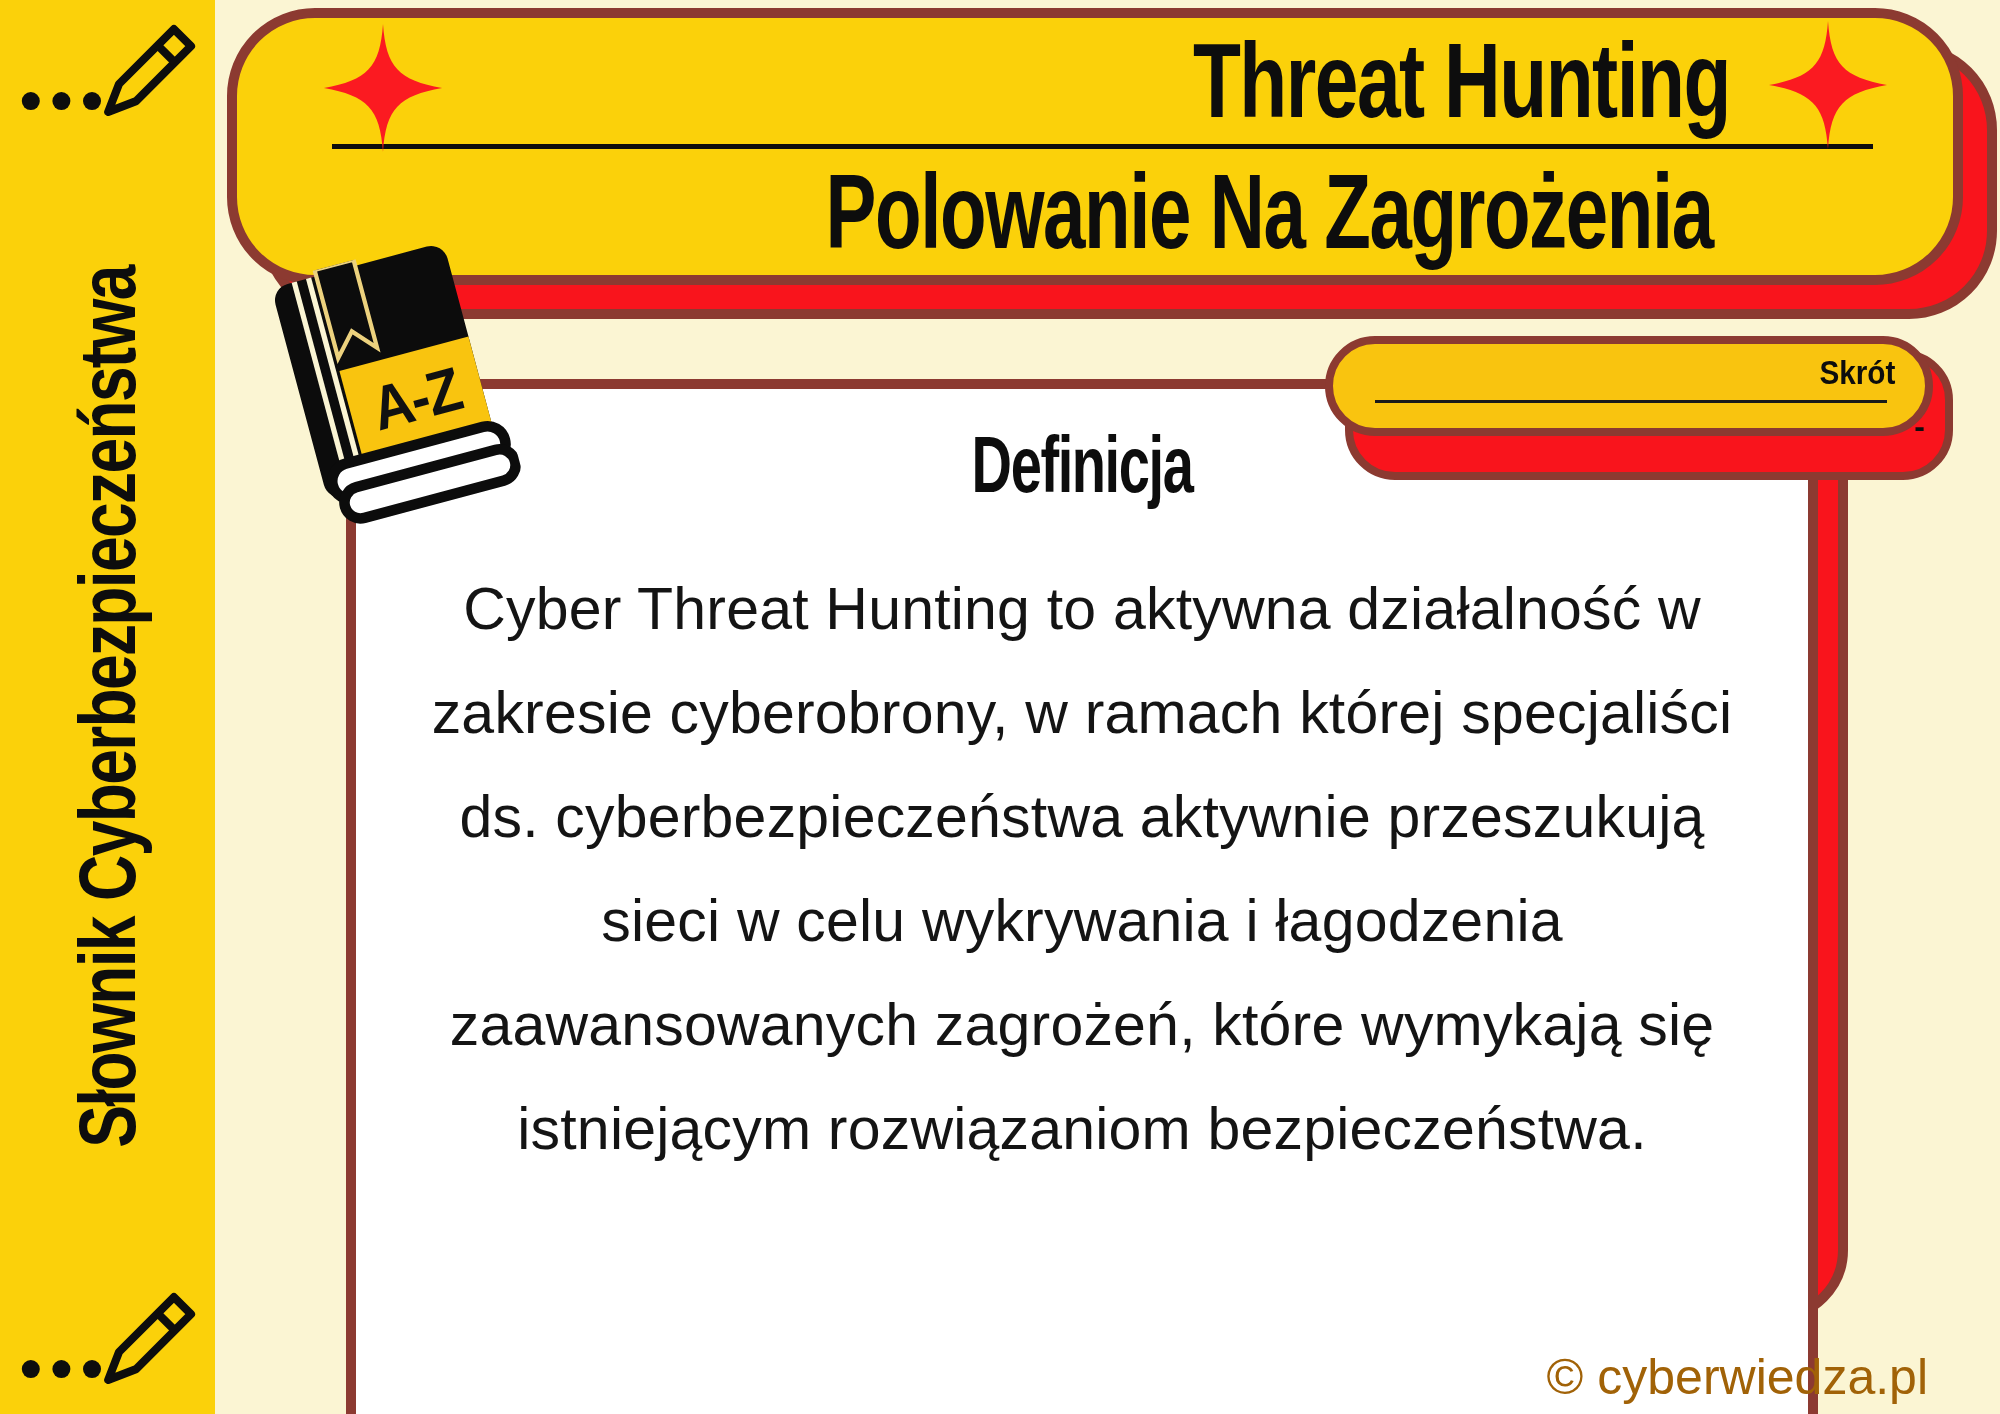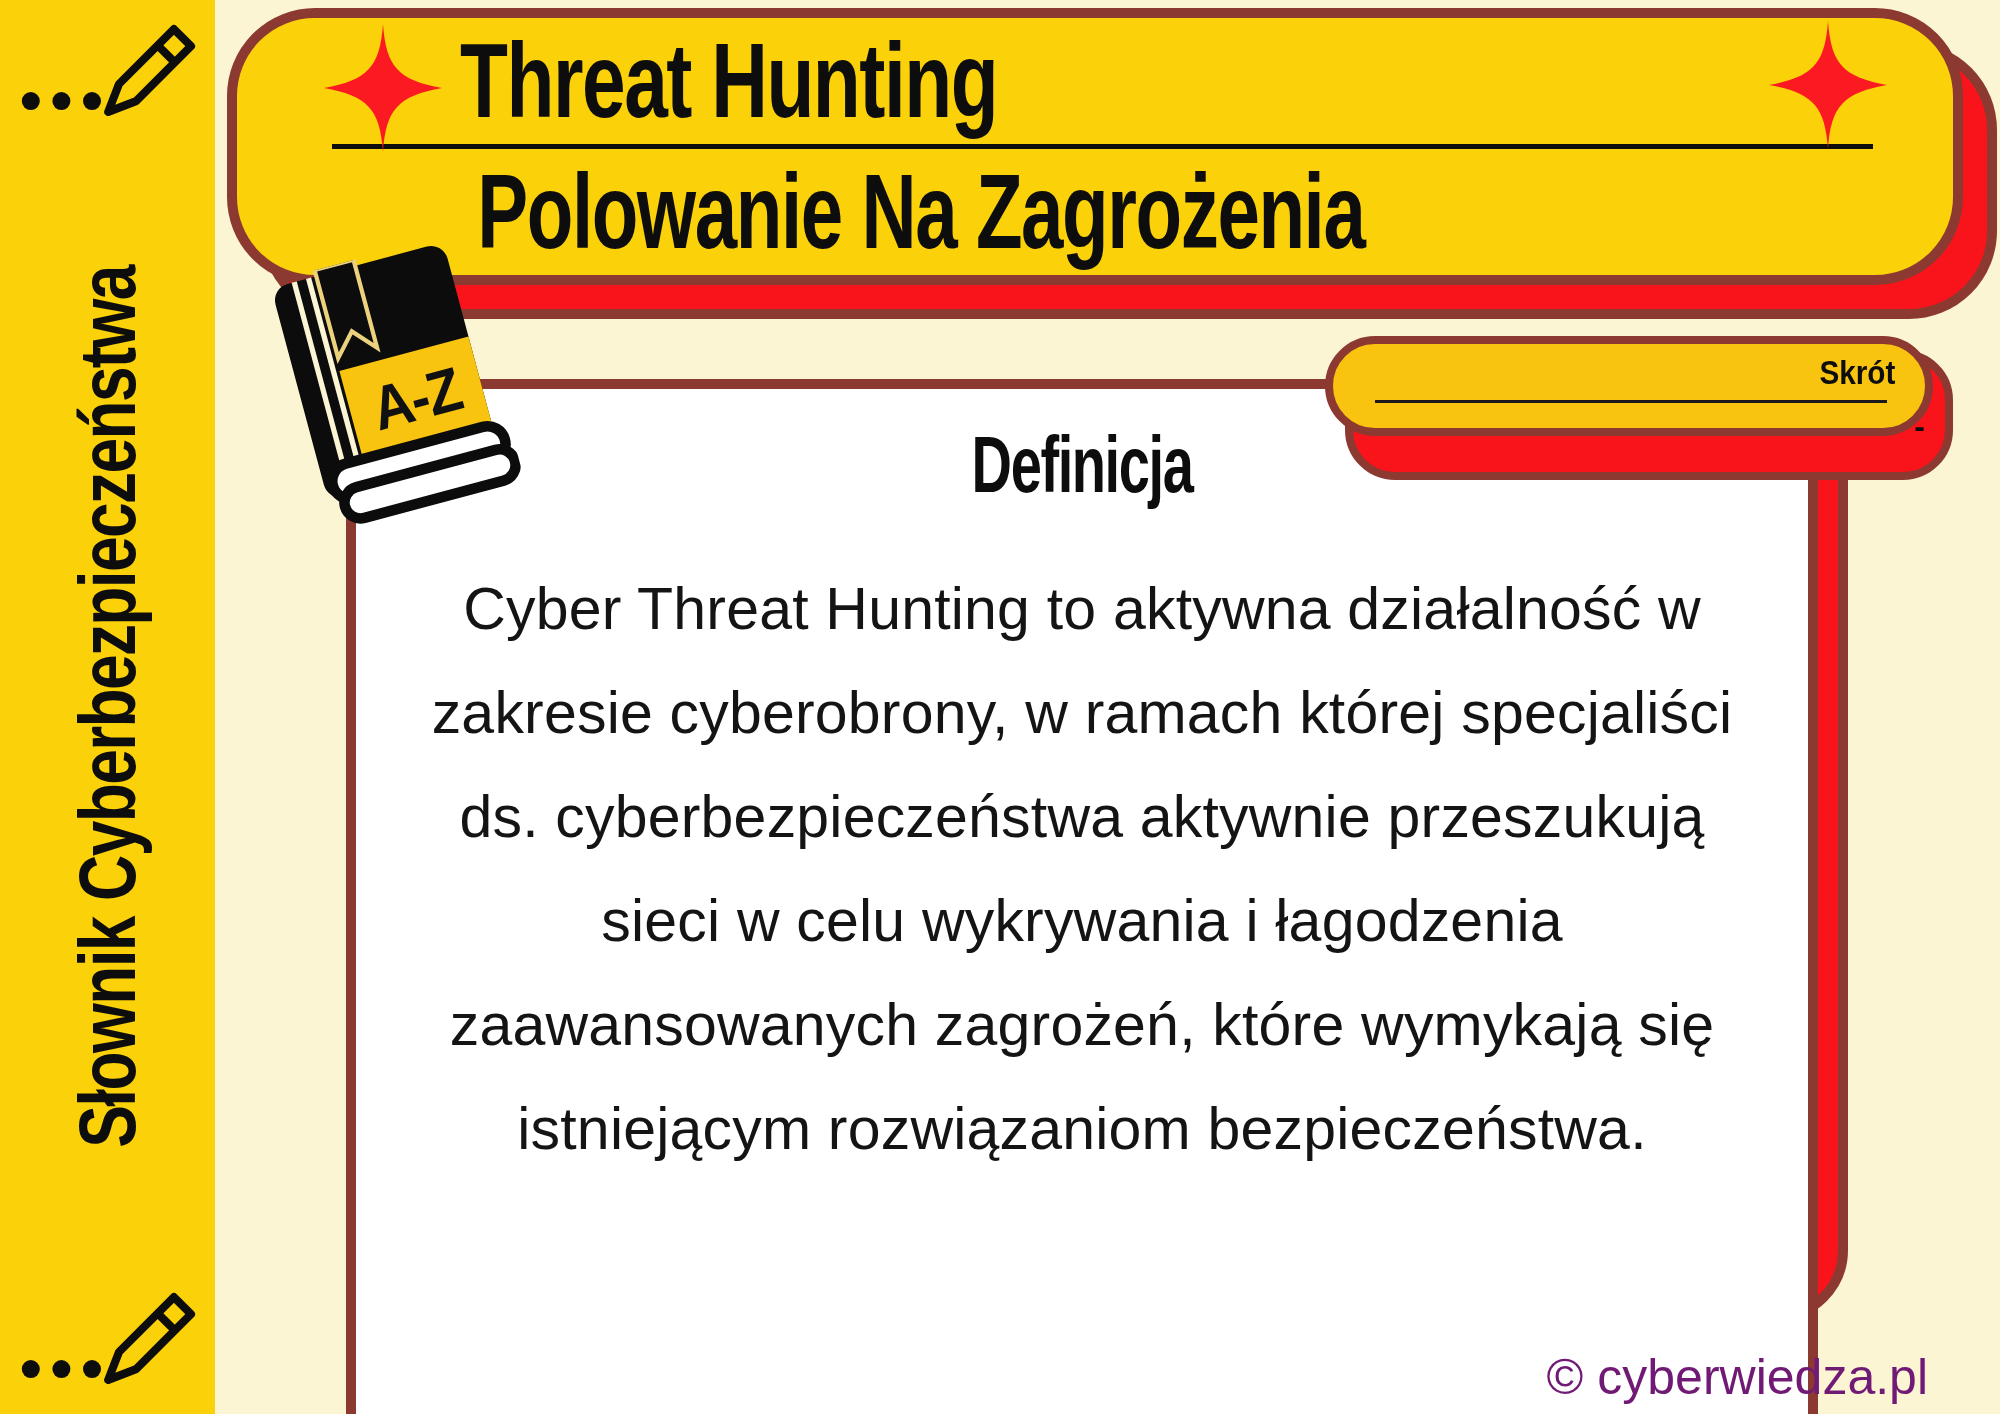--- a/index.html
+++ b/index.html
@@ -21,21 +21,21 @@
   .pencil-bottom { top:1284px; }
 
   
   .banner-shadow {
     position:absolute; left:261px; top:42px; width:1736px; height:277px;
     background:#F9141C; border:10px solid #8C3A31; border-radius:88px; z-index:1;
   }
   .banner {
     position:absolute; left:227px; top:8px; width:1736px; height:277px;
     background:#FBD10A; border:10px solid #8C3A31; border-radius:88px; z-index:2;
-    text-align:left;
+    text-align:right;
   }
   .banner h1 {
     font-size:106px; line-height:120px; margin-top:2px; font-weight:700; color:#0d0d0d;
     transform:scaleX(0.74); letter-spacing:-2px;
   }
   .banner-divider { height:5px; background:#0d0d0d; margin:4px 80px 2px 95px; }
   .banner h2 {
     font-size:106px; line-height:120px; font-weight:700; color:#0d0d0d;
     transform:scaleX(0.72); letter-spacing:-2px;
   }
@@ -78,21 +78,21 @@
   }
   .skrot-divider { height:3px; background:#1a1a1a; margin:8px 38px 6px 42px; }
   .skrot-value { font-size:32px; font-weight:700; color:#0d0d0d; line-height:34px; }
 
   
   .book { position:absolute; left:283px; top:255px; width:212px; height:258px; z-index:7;
           transform:rotate(-15deg); }
 
   
   .copyright {
-    position:absolute; right:72px; bottom:8px; font-size:50px; color:#701a75; z-index:8;
+    position:absolute; right:72px; bottom:8px; font-size:50px; color:#a16207; z-index:8;
   }
 </style>
 </head>
 <body>
 
 <div class="canvas">
 
   <aside class="sidebar">
     <div class="pencil-wrap pencil-top">
       <svg viewBox="0 0 200 110" width="180" height="100">

